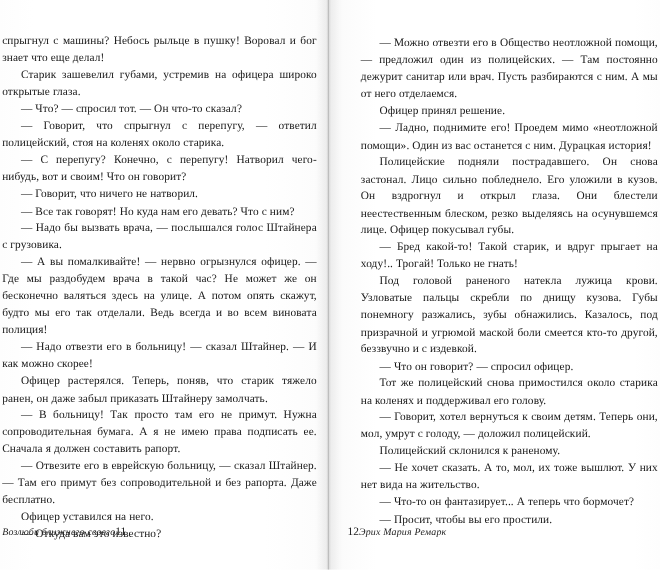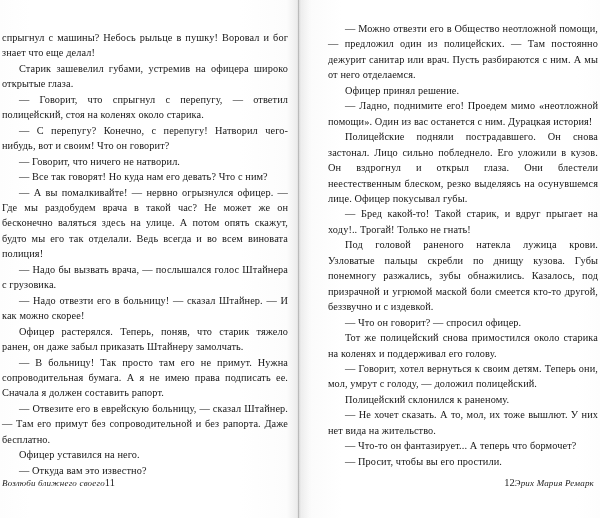--- a/index.html
+++ b/index.html
@@ -70,21 +70,21 @@
     pointer-events: none;
   }
 
   .page {
     position: absolute;
     top: 0;
     height: 518px;
     box-sizing: border-box;
   }
   .page-left  { left: 0px;   width: 300px; padding: 30px 12px 0 2px; }
-  .page-right { left: 300px; width: 300px; padding: 21px 2px 0 28px; }
+  .page-right { left: 300px; width: 300px; padding: 32px 2px 0 28px; }
 
   .text-block {
     font-size: 10.3px;
     line-height: 15.45px;
     text-align: justify;
     text-justify: inter-word;
     hyphens: manual;
     letter-spacing: 0.01em;
     color: #171717;
   }
@@ -98,21 +98,21 @@
     position: absolute;
     bottom: 28px;
     height: 14px;
     font-size: 9.2px;
     line-height: 14px;
     color: #222;
     display: flex;
     align-items: baseline;
   }
   .footer-left  { left: 2px;   width: 270px; justify-content: flex-start; }
-  .footer-right { left: 316px; width: 278px; justify-content: flex-end; }
+  .footer-right { left: 316px; width: 278px; justify-content: flex-start; }
 
   .running-head {
     font-style: italic;
     font-size: 9px;
     letter-spacing: 0.02em;
     white-space: nowrap;
   }
   .folio {
     font-style: normal;
     font-size: 10.4px;
@@ -126,26 +126,27 @@
 
   <div class="paper-shade-left"></div>
   <div class="paper-shade-right"></div>
   <div class="gutter"></div>
   <div class="gutter-line"></div>
 
   <div class="page page-left">
     <div class="text-block" id="left-text">
         <p class="para no-indent">спрыгнул с машины? Небось рыльце в пушку! Воровал и бог знает что еще делал!</p>
         <p class="para">Старик зашевелил губами, устремив на офицера широко открытые глаза.</p>
+        <p class="para">— Что? — спросил тот. — Он что-то сказал?</p>
         <p class="para">— Говорит, что спрыгнул с перепугу, — ответил полицейский, стоя на коленях около старика.</p>
         <p class="para">— С перепугу? Конечно, с перепугу! Натворил чего-нибудь, вот и своим! Что он говорит?</p>
         <p class="para">— Говорит, что ничего не натворил.</p>
         <p class="para">— Все так говорят! Но куда нам его девать? Что с ним?</p>
+        <p class="para">— Надо бы вызвать врача, — послышался голос Штайнера с грузовика.</p>
         <p class="para">— А вы помалкивайте! — нервно огрызнулся офицер. — Где мы раздобудем врача в такой час? Не может же он бесконечно валяться здесь на улице. А потом опять скажут, будто мы его так отделали. Ведь всегда и во всем виновата полиция!</p>
-        <p class="para">— Надо бы вызвать врача, — послышался голос Штайнера с грузовика.</p>
         <p class="para">— Надо отвезти его в больницу! — сказал Штайнер. — И как можно скорее!</p>
         <p class="para">Офицер растерялся. Теперь, поняв, что старик тяжело ранен, он даже забыл приказать Штайнеру замолчать.</p>
         <p class="para">— В больницу! Так просто там его не примут. Нужна сопроводительная бумага. А я не имею права подписать ее. Сначала я должен составить рапорт.</p>
         <p class="para">— Отвезите его в еврейскую больницу, — сказал Штайнер. — Там его примут без сопроводительной и без рапорта. Даже бесплатно.</p>
         <p class="para">Офицер уставился на него.</p>
         <p class="para">— Откуда вам это известно?</p>
       </div>
   </div>
 
   <div class="footer footer-left">

